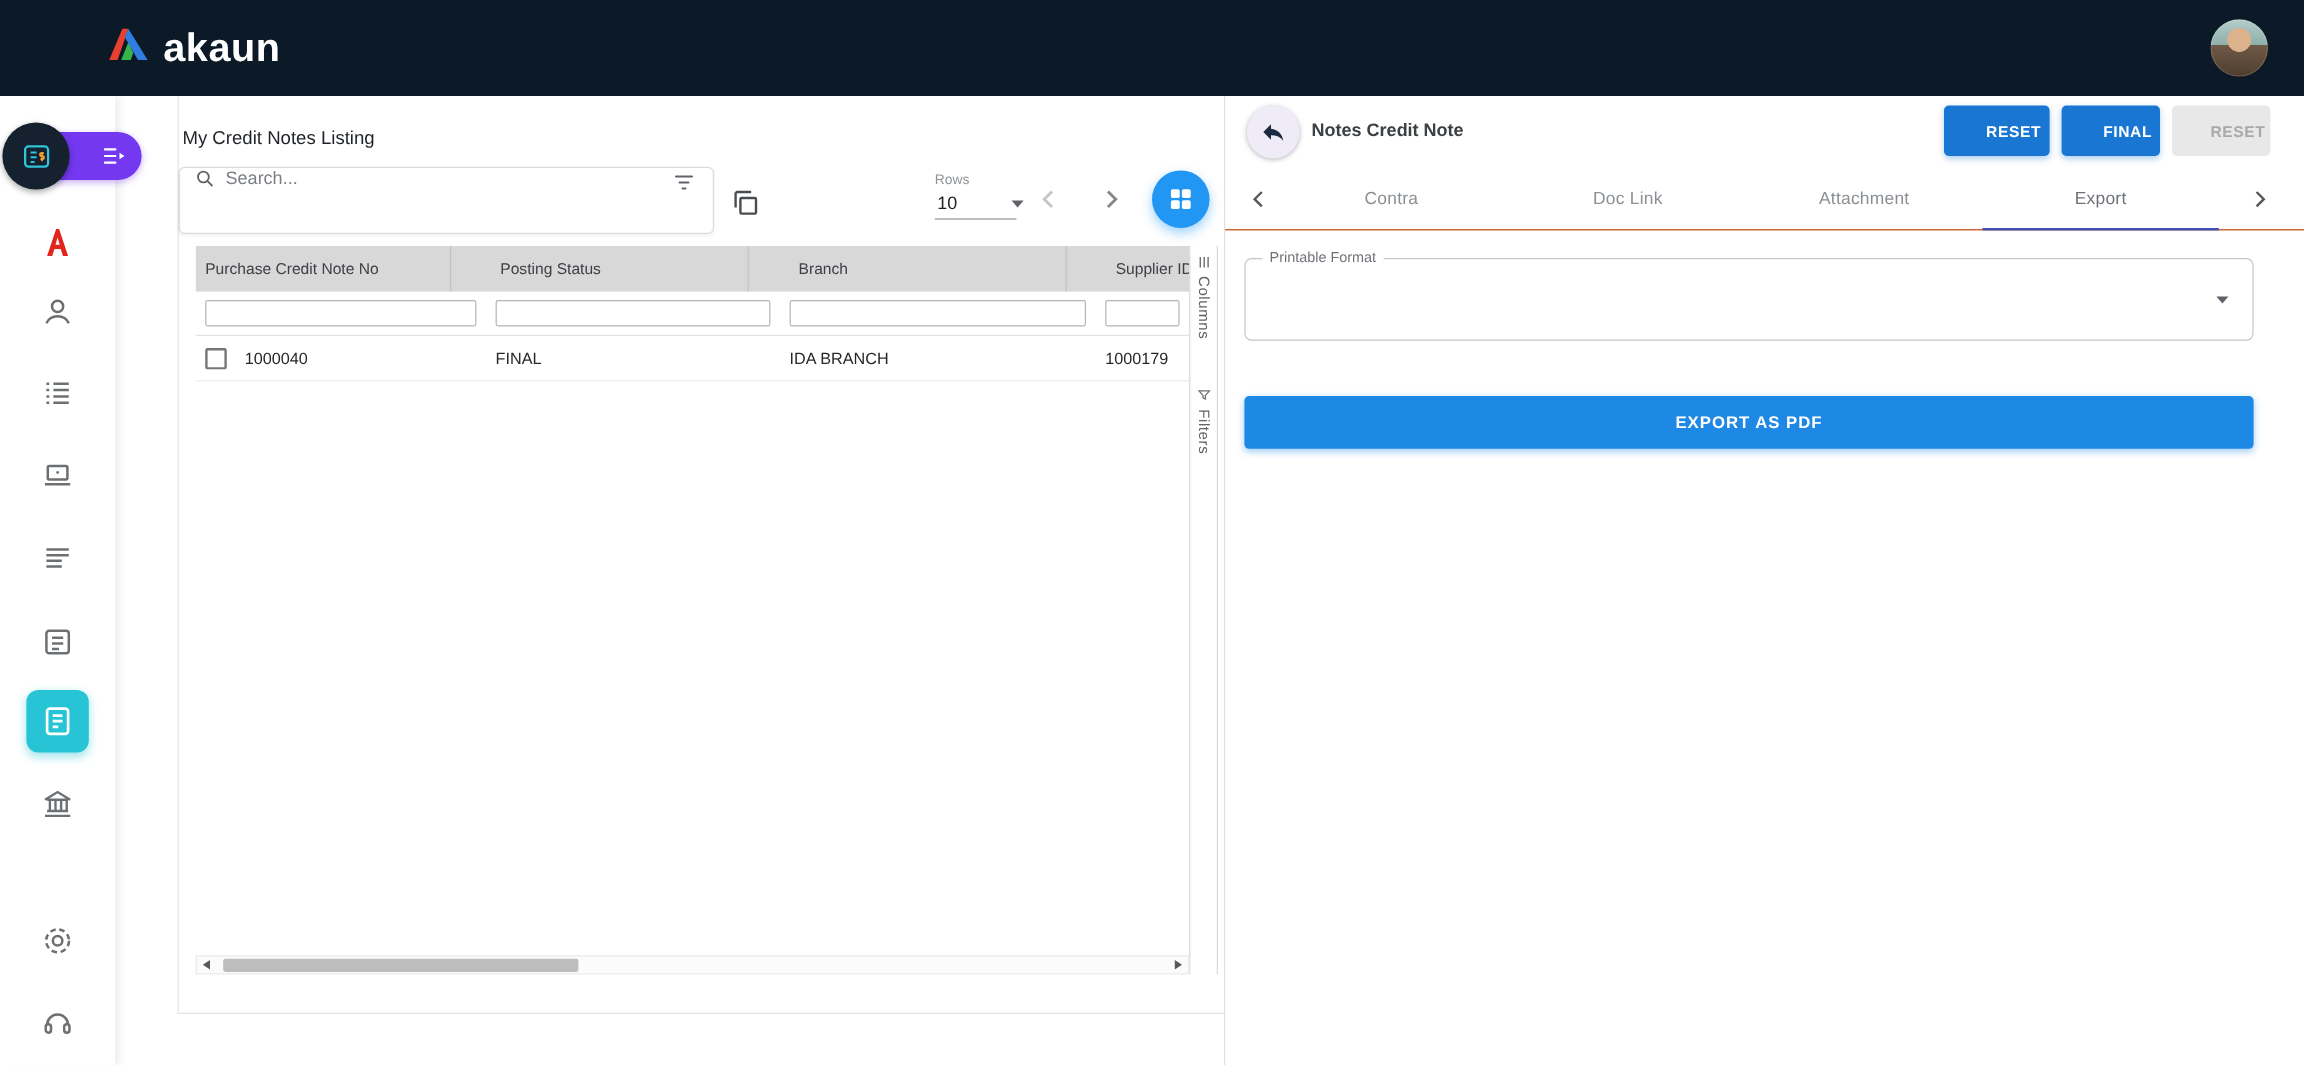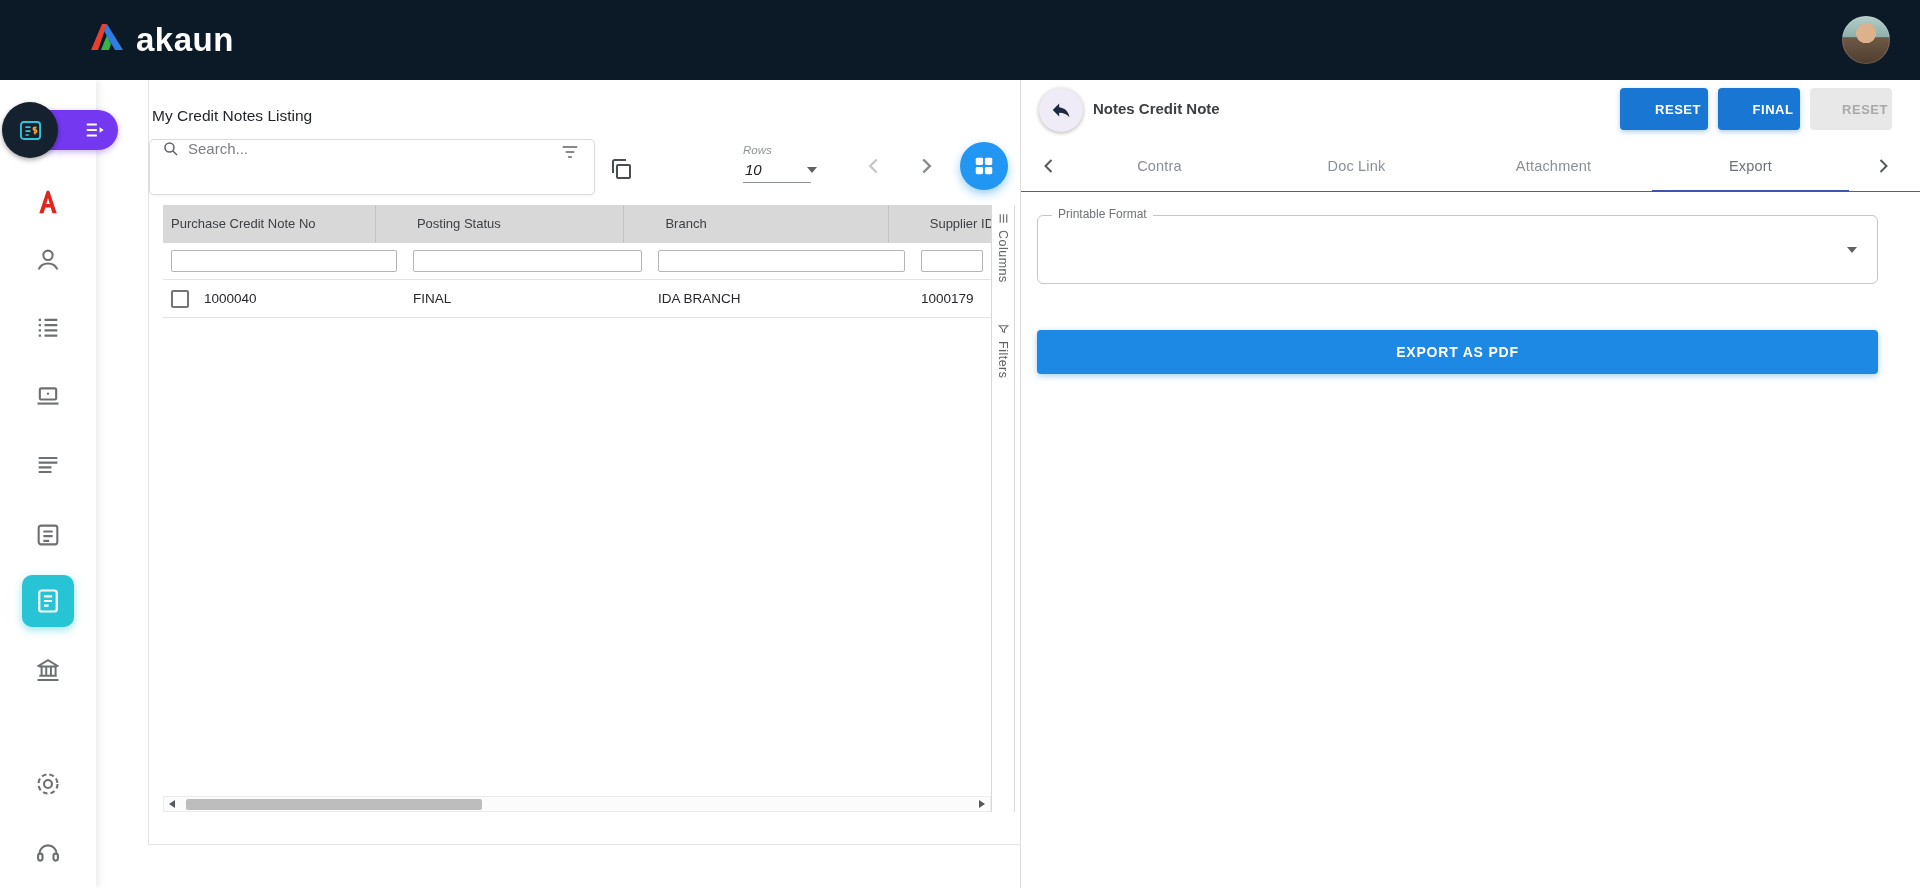--- a/index.html
+++ b/index.html
@@ -49,21 +49,21 @@
   .toolbar { position:absolute; top:58px; left:0; width:866px; height:58px; }
   .searchbox { position:absolute; left:0; top:1px; width:446px; height:56px;
     border:1px solid #dcdcdc; border-radius:5px; background:#fff;
     box-shadow:0 1px 3px rgba(0,0,0,.06);
     display:flex; align-items:flex-start; padding:0 12px; gap:8px; }
   .searchbox input { border:0; outline:none; flex:1; font-size:15px; color:#333;
     font-family:inherit; background:transparent; }
   .searchbox input::placeholder { color:#7b7f83; }
   .icon-btn { background:transparent; border:0; cursor:pointer; display:flex; align-items:center; justify-content:center; padding:2px; }
   .copy-btn { position:absolute; left:458px; top:17px; }
-  .rows { position:absolute; left:594px; top:6px; width:68px; cursor:pointer; background:transparent; border:0; text-align:left; font-family:inherit;font-style:italic; }
+  .rows { position:absolute; left:630px; top:6px; width:68px; cursor:pointer; background:transparent; border:0; text-align:left; font-family:inherit; }
   .rows-label { font-size:11.5px; color:#8f9398; display:block; }
   .rows-value { display:flex; align-items:center; justify-content:space-between;
     border-bottom:1px solid #8f9398; padding:3px 2px 4px 2px; margin-top:2px;gap:45px; }
   .rows-value span { font-size:15px; color:#222; }
   .caret-down { width:0; height:0; border-left:5px solid transparent; border-right:5px solid transparent; border-top:6px solid #5f6368; }
   .pg-btn { position:absolute; top:15px; background:transparent; border:0; cursor:pointer; }
   .pg-prev { left:712px; }
   .pg-next { left:764px; }
   .grid-btn { position:absolute; left:811px; top:4px; width:48px; height:48px; border-radius:50%;
     background:#2196f3; border:0; cursor:pointer; display:flex; align-items:center; justify-content:center;

